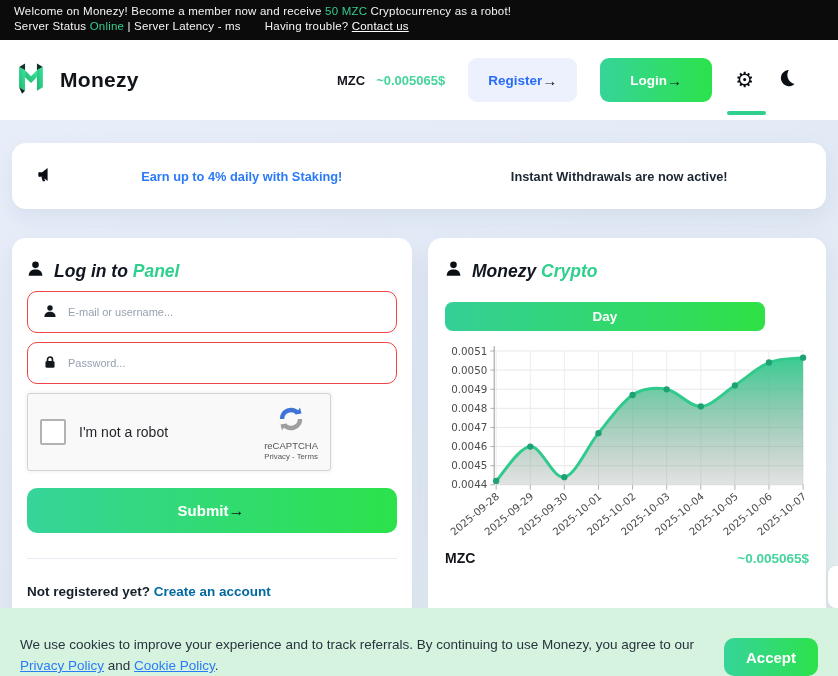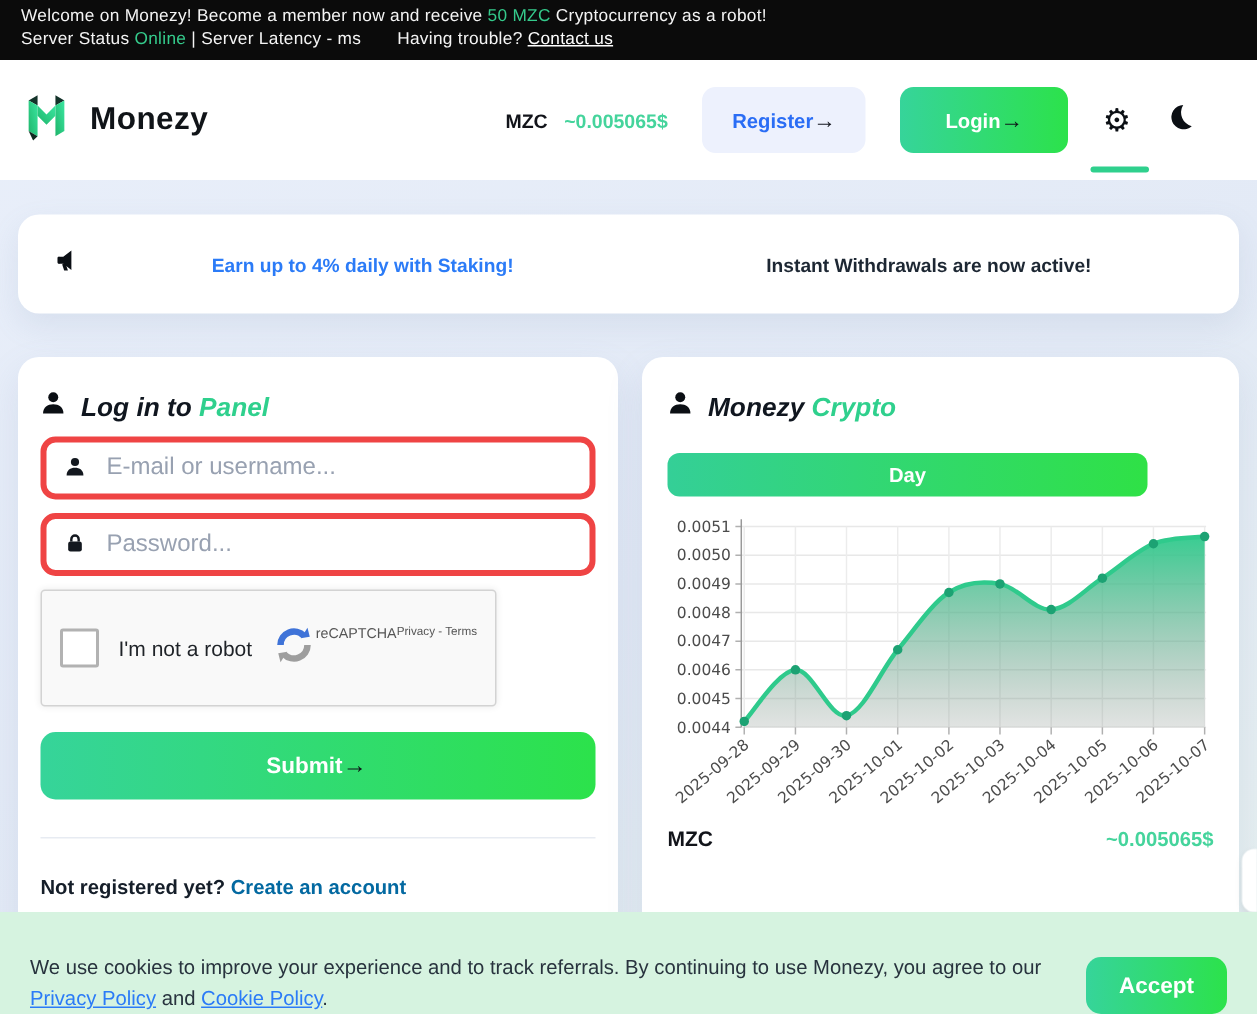--- a/index.html
+++ b/index.html
@@ -43,30 +43,30 @@
 
   
   .main { margin:29px 12px 0; display:flex; gap:16px; align-items:flex-start; }
   .panel { background:#ffffff; border-radius:14px; box-shadow:0 10px 24px rgba(120,140,180,.15); }
   .panel-title { display:flex; align-items:flex-end; gap:10px; font-size:17.5px; font-weight:800; color:#10161f;font-style:italic; }
   .panel-title .hl { color:#2fd08d; }
 
   .login-panel { width:400px; height:404px; padding:22px 15px 0; }
   .field { position:relative; margin-top:9px; }
   .field:first-of-type { margin-top:21px; }
-  .field input { width:100%; height:42px; border:4px solid #ef4444; border-radius:10px;
-    padding:0 12px 0 40px; font-size:16px; color:#2a3442; font-family:inherit; background:#fff; outline:none; }
+  .field input { width:100%; height:42px; border:1px solid #ef4444; border-radius:10px;
+    padding:0 12px 0 40px; font-size:11px; color:#2a3442; font-family:inherit; background:#fff; outline:none; }
   .field input::placeholder { color:#98a1b1; }
   .field .f-icon { position:absolute; left:16px; top:13px; }
 
   .recaptcha { margin-top:9px; width:304px; height:78px; background:#f9f9f9; border:1px solid #d3d3d3;
     border-radius:3px; box-shadow:0 0 4px 1px rgba(0,0,0,.06); display:flex; align-items:center; padding:0 12px; }
   .rc-checkbox { width:26px; height:26px; background:#ffffff; border:2px solid #b2b2b2; border-radius:2px; cursor:pointer; }
   .rc-label { margin-left:13px; font-size:14px; color:#1f2328; font-family:"Liberation Sans",sans-serif; font-weight:400; }
-  .rc-right { margin-left:auto; display:flex; flex-direction:row; }
+  .rc-right { margin-left:auto; display:flex; flex-direction:column; align-items:center; }
   .rc-brand { font-size:9.5px; color:#555; margin-top:2px; }
   .rc-links { font-size:7.8px; color:#555; margin-top:1px; }
 
   .btn-submit { margin-top:17px; width:100%; height:45px; border-radius:10px; padding:0 18px 0 16px;
     background:linear-gradient(90deg,#36d49a,#2ce24b); color:#fff; font-size:15px; }
   .btn-submit .arrow { color:#0e1318; font-size:16px; font-weight:700; }
   .divider { margin-top:25px; height:1px; background:#e7ebf2; }
   .panel-footer { margin-top:25px; font-size:13.5px; font-weight:800; color:#151e29; }
   .create-link { color:#0369a1; cursor:pointer; text-decoration:none; }
 

